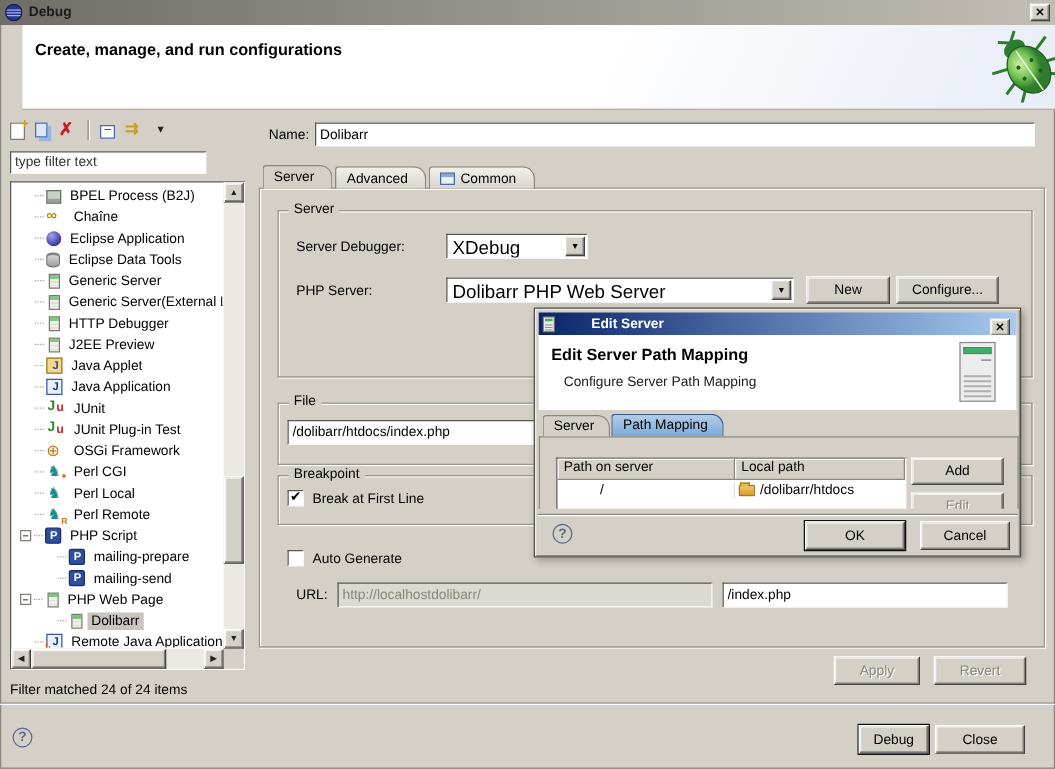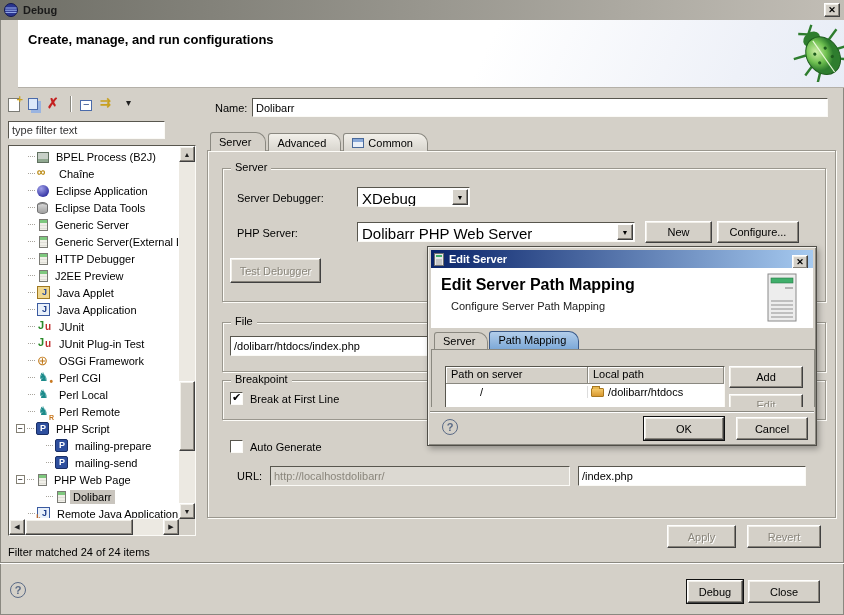--- a/index.html
+++ b/index.html
@@ -107,25 +107,25 @@
     background:linear-gradient(#f2f0ea,#d8d5ce);z-index:2;}
   .tab.active{height:19px;background:#d4d0c8;z-index:3;}
   .tabicon{display:inline-block;width:12px;height:10px;margin-right:4px;
     background:linear-gradient(#88a8d8 0 3px,#eaf0f8 3px);border:1px solid #4a6a9a;}
   .contentbox{position:absolute;left:207px;top:150px;width:629px;height:368px;
     border:1px solid #9a978e;box-shadow:inset 1px 1px 0 #fdfcf8,1px 1px 0 #fdfcf8;}
   
   .dlg{position:absolute;left:427px;top:246px;width:390px;height:200px;background:#d4d0c8;z-index:50;
     border:1px solid #504e48;box-shadow:inset 1px 1px 0 #f0eee8,inset -1px -1px 0 #8a8880,2px 3px 6px rgba(0,0,0,.3);}
   .dtitle{position:absolute;left:3px;top:3px;right:3px;height:18px;
-    background:linear-gradient(90deg,#0a246a,#a6caf0);display:flex;align-items:center;padding:0 3px;}
+    background:linear-gradient(90deg,#0a246a,#a6caf0);display:flex;align-items:center;padding:0 3px;gap:24px;}
   .dtitle .dtext{color:#fff;font-weight:bold;font-size:11px;margin-left:5px;}
   .dlg .xbtn{top:5px;right:5px;}
   .dhead{position:absolute;left:3px;top:21px;right:3px;height:60px;background:#fff;}
-  .dh1{position:absolute;left:10px;top:8px;font-size:16px;font-weight:bold;color:#000;}
+  .dh1{position:absolute;left:10px;top:8px;font-size:13px;font-weight:bold;color:#000;}
   .dh2{position:absolute;left:20px;top:32px;font-size:11px;color:#202020;}
   .dtabs{position:absolute;left:6px;top:84px;height:18px;display:flex;align-items:flex-end;z-index:3;}
   .dtab{position:relative;padding:2px 12px 2px 8px;font-size:11px;color:#000;border:1px solid #8a8880;border-bottom:none;
     border-radius:3px 10px 0 0;height:17px;margin-right:1px;background:#d4d0c8;}
   .dtab.active{height:18px;background:linear-gradient(#b2cdea,#7da9d8);border-color:#3a5a8a;z-index:4;}
   .dpane{position:absolute;left:3px;top:102px;width:384px;height:58px;border:1px solid #8a8880;border-bottom:none;
     overflow:hidden;background:#d4d0c8;}
   .mtable{position:absolute;left:13px;top:16px;width:280px;bottom:-2px;background:#fff;
     border:1px solid;border-color:#58564e #fbfaf6 #fbfaf6 #58564e;}
   .mhead{display:flex;height:17px;}
@@ -369,21 +369,20 @@
     <span>XDebug</span>
     <span class="cbtn"></span>
   </div>
   <span class="lbl" style="left:237px;top:227px;">PHP Server:</span>
   <div class="combo" style="left:357px;top:222px;width:278px;height:20px;">
     <span>Dolibarr PHP Web Server</span>
     <span class="cbtn"></span>
   </div>
   <div class="btn" style="left:645px;top:221px;width:67px;height:22px;">New</div>
   <div class="btn" style="left:717px;top:221px;width:82px;height:22px;">Configure...</div>
-  <div class="btn disabled" style="left:230px;top:258px;width:91px;height:25px;">Test Debugger</div>
 
   <div class="grp" style="left:222px;top:322px;width:604px;height:50px;">
     <span class="leg">File</span>
   </div>
   <input class="tin" style="left: 230px; top: 336px; width: 412px; height: 20px;" value="/dolibarr/htdocs/index.php">
 
   <div class="grp" style="left:222px;top:380px;width:604px;height:40px;">
     <span class="leg">Breakpoint</span>
   </div>
   <span class="cb checked" style="left:230px;top:392px;"></span>

